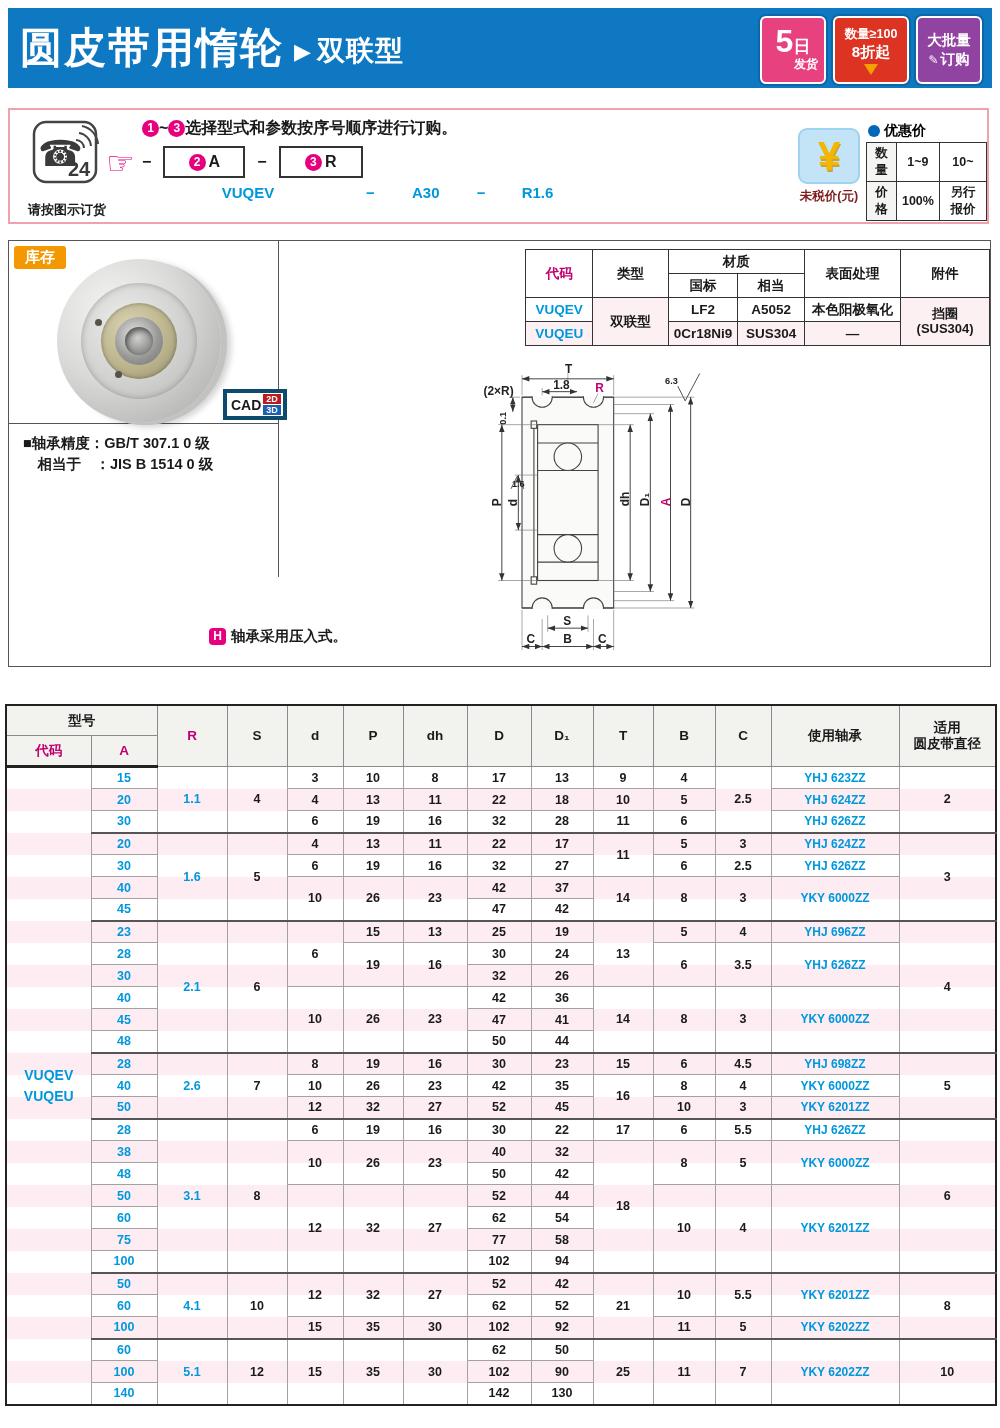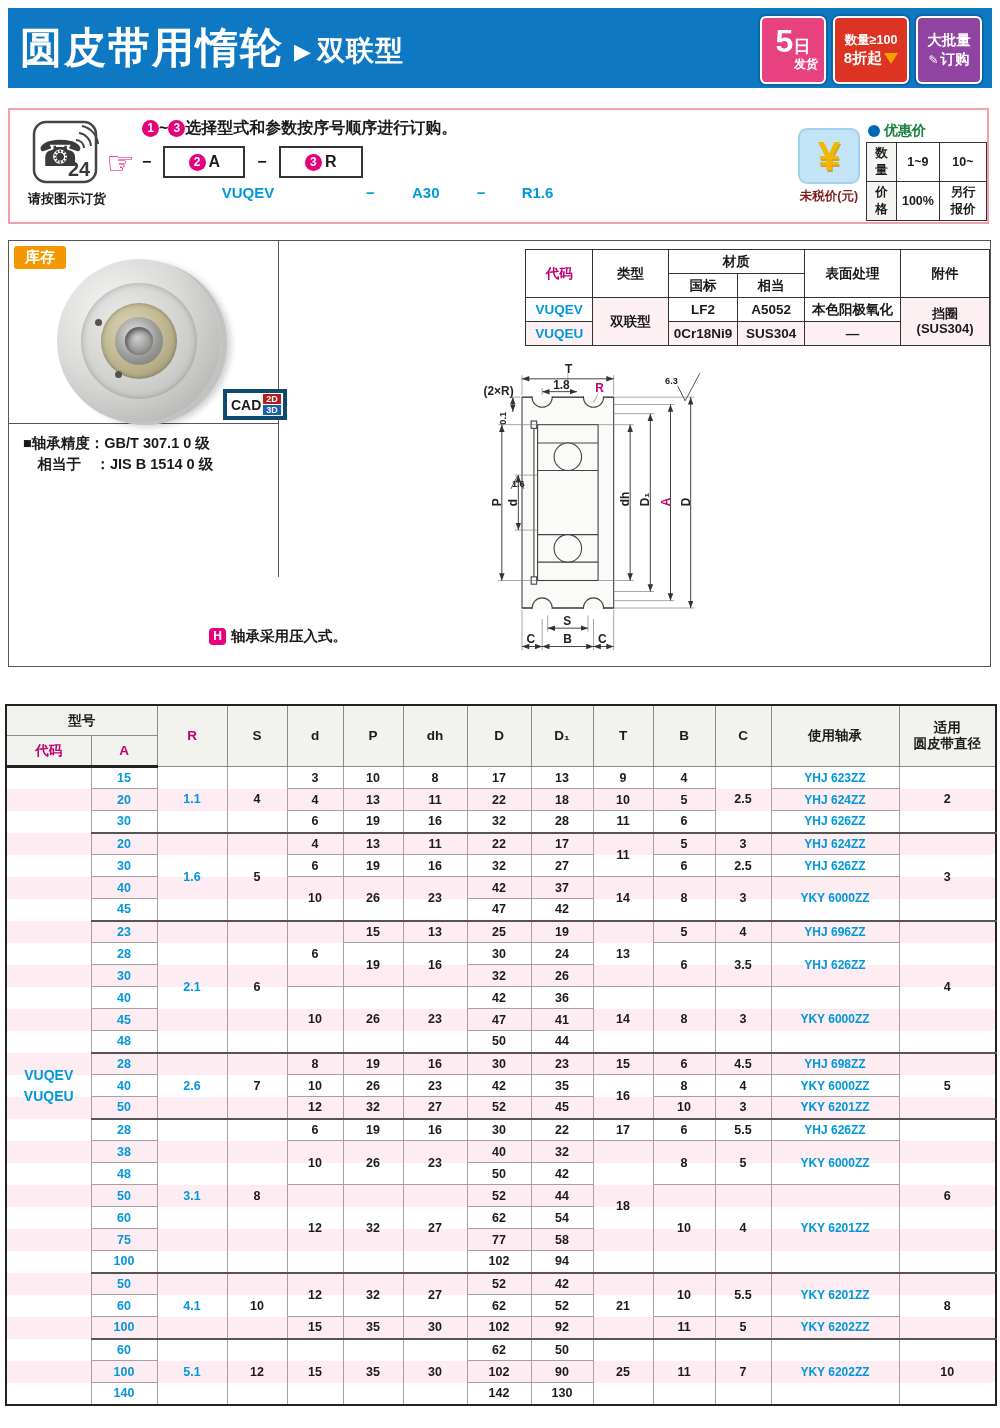--- a/index.html
+++ b/index.html
@@ -12,45 +12,45 @@
   .title-arrow{color:#fff;font-size:22px;margin:8px 6px 0 10px;}
   .title-sub{color:#fff;font-size:28px;font-weight:bold;margin-top:6px;letter-spacing:1px;}
   .badges{position:absolute;right:10px;top:8px;display:flex;gap:7px;}
   .badge{width:62px;height:64px;border-radius:6px;border:2px solid #fff;box-shadow:0 0 0 2px rgba(0,0,0,.15);color:#fff;display:flex;flex-direction:column;align-items:center;justify-content:center;text-align:center;}
   .badge1{background:#e8417f;}
   .badge1 .b1a{font-size:30px;font-weight:bold;line-height:.9;}
   .badge1 .b1a span{font-size:17px;}
   .badge1 .b1b{font-size:12px;font-weight:bold;align-self:flex-end;margin-right:6px;}
   .badge2{background:#dd3322;width:72px;}
   .badge2 .b2a{font-size:12.5px;font-weight:bold;}
-  .badge2 .b2b{font-size:15px;font-weight:bold;display:flex;align-items:center;gap:2px;}
+  .badge2 .b2b{font-size:15px;font-weight:bold;display:flex;align-items:center;gap:2px;flex-direction:column;}
   .dn-arrow{display:inline-block;width:0;height:0;border-left:7px solid transparent;border-right:7px solid transparent;border-top:11px solid #f5a000;}
   .badge3{background:#9043a0;}
   .badge3 .b3a{font-size:14.5px;font-weight:bold;}
   .badge3 .b3b{font-size:14.5px;font-weight:bold;}
   .badge3 .pen{font-size:12px;margin-right:2px;}
 
   
   .order-box{left:8px;top:108px;width:977px;height:112px;border:2px solid #f2a0ab;background:#fff;}
   .phone-wrap{left:14px;top:10px;width:86px;text-align:center;}
-  .phone-caption{font-size:13px;font-weight:bold;margin-top:0;}
+  .phone-caption{font-size:13px;font-weight:bold;margin-top:11px;}
   .hand{left:96px;top:34px;font-size:32px;color:#e6007e;font-weight:bold;}
   .order-right{left:132px;top:8px;}
   .cnum{display:inline-block;width:17px;height:17px;line-height:17px;border-radius:50%;background:#e6007e;color:#fff;font-size:12px;font-weight:bold;text-align:center;vertical-align:1px;}
   .instr{font-size:16px;font-weight:bold;}
   .model-row{display:flex;align-items:center;gap:12px;margin-top:7px;}
   .mbox{border:2px solid #333;height:28px;display:flex;align-items:center;justify-content:center;gap:3px;font-size:16px;font-weight:bold;}
   .mbox1{width:212px;} .mbox2{width:78px;} .mbox3{width:80px;}
   .mdash{font-size:16px;font-weight:bold;}
   .ex-row{display:flex;align-items:center;gap:12px;margin-top:6px;color:#0098dc;font-size:15px;font-weight:bold;}
   .ex-row .e1{width:212px;text-align:center;} .ex-row .e2{width:78px;text-align:center;} .ex-row .e3{width:80px;text-align:center;}
   .yen-tile{left:788px;top:18px;width:58px;height:52px;background:#c3e4f6;border:2px solid #9ed2ef;border-radius:9px;display:flex;align-items:center;justify-content:center;}
   .yen{font-size:40px;font-weight:bold;color:#f3b700;text-shadow:1px 2px 0 #caa33e;}
   .price-caption{left:776px;top:78px;width:86px;text-align:center;color:#7f1d1d;font-size:12.5px;font-weight:bold;}
-  .price-title{left:858px;top:12px;color:#15803d;font-size:14px;font-weight:bold;display:flex;align-items:center;gap:4px;}
+  .price-title{left:858px;top:12px;color:#000000;font-size:14px;font-weight:bold;display:flex;align-items:center;gap:4px;}
   .blue-dot{width:12px;height:12px;border-radius:50%;background:#0068b7;display:inline-block;}
   .price-table{left:856px;top:32px;border-collapse:collapse;}
   .price-table td{border:1.5px solid #333;font-size:12.5px;font-weight:bold;text-align:center;padding:2px 5px;height:20px;}
   .price-table td:first-child{background:#f4f4f2;}
 
   
   .main-box{left:8px;top:240px;width:981px;height:425px;border:1px solid #555;}
   .vdiv{left:269px;top:0;width:0;height:336px;border-left:1px solid #555;}
   .hdiv{left:0;top:182px;width:269px;height:0;border-top:1px solid #555;}
   .stock{left:5px;top:5px;background:#f39800;color:#fff;font-size:15px;font-weight:bold;padding:2px 11px;border-radius:3px;}

